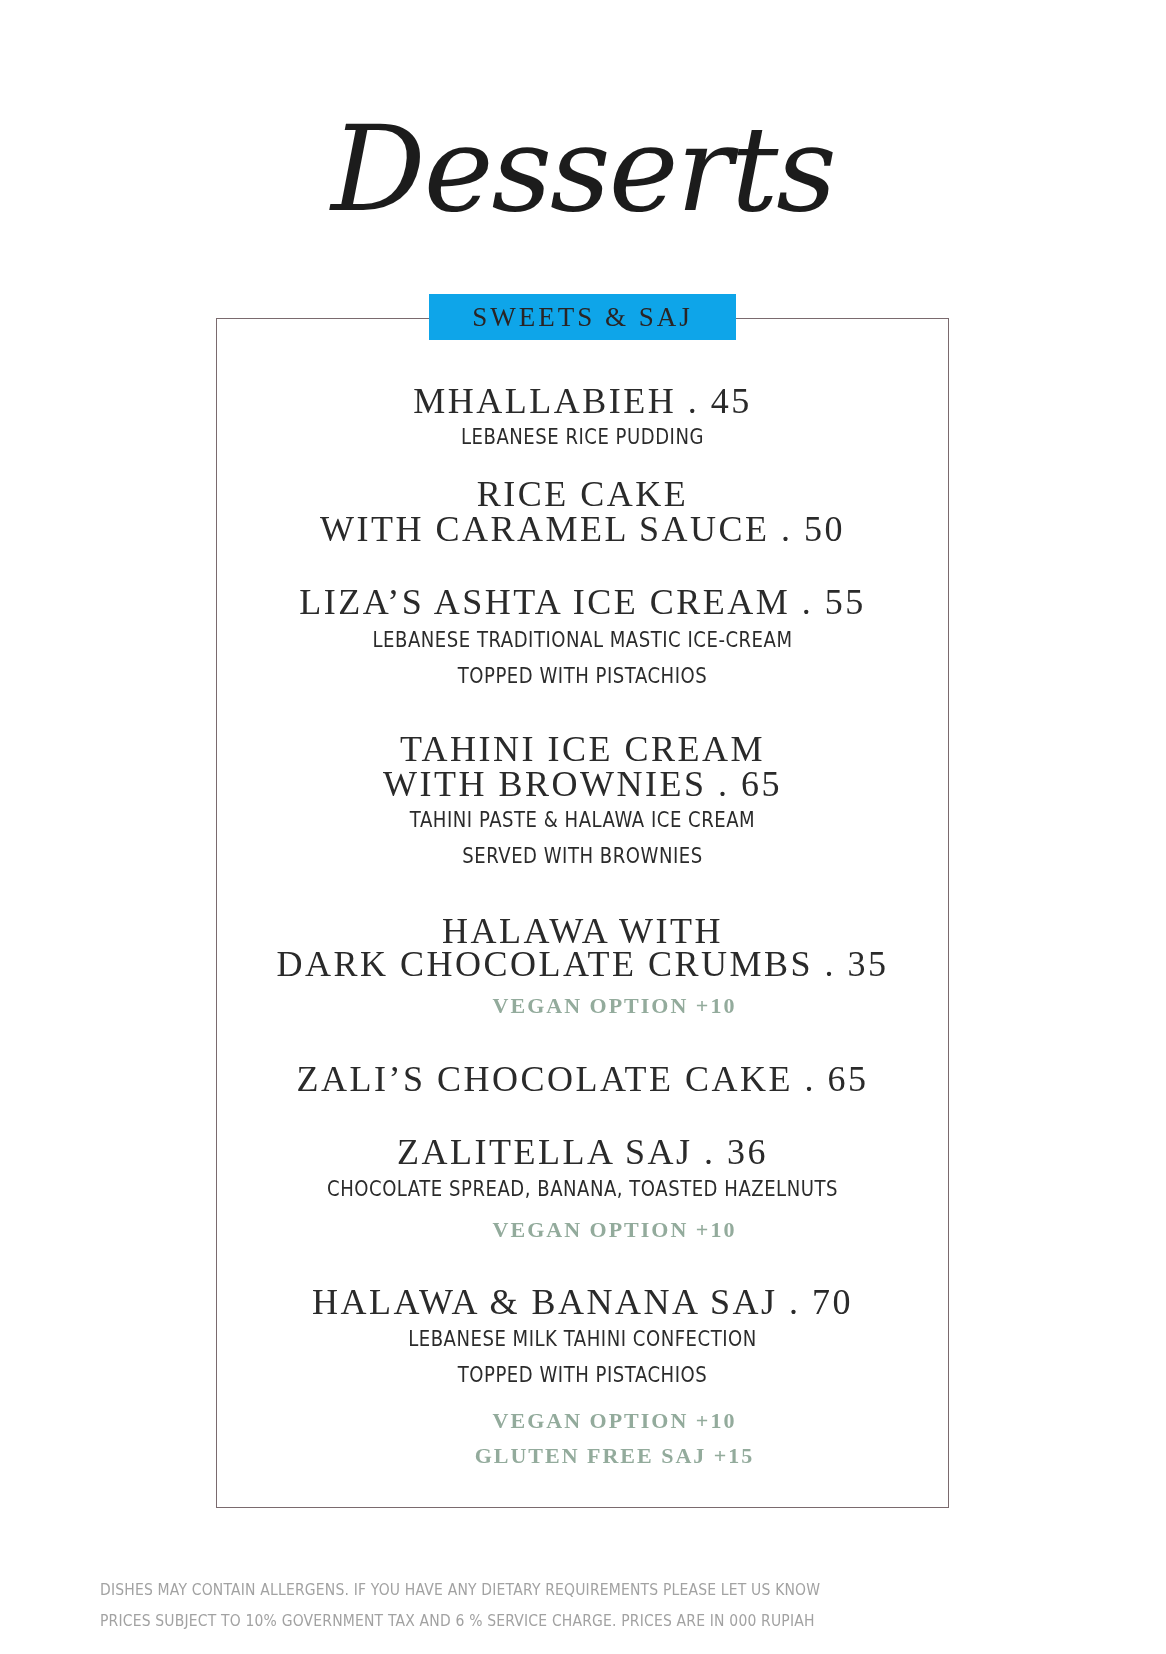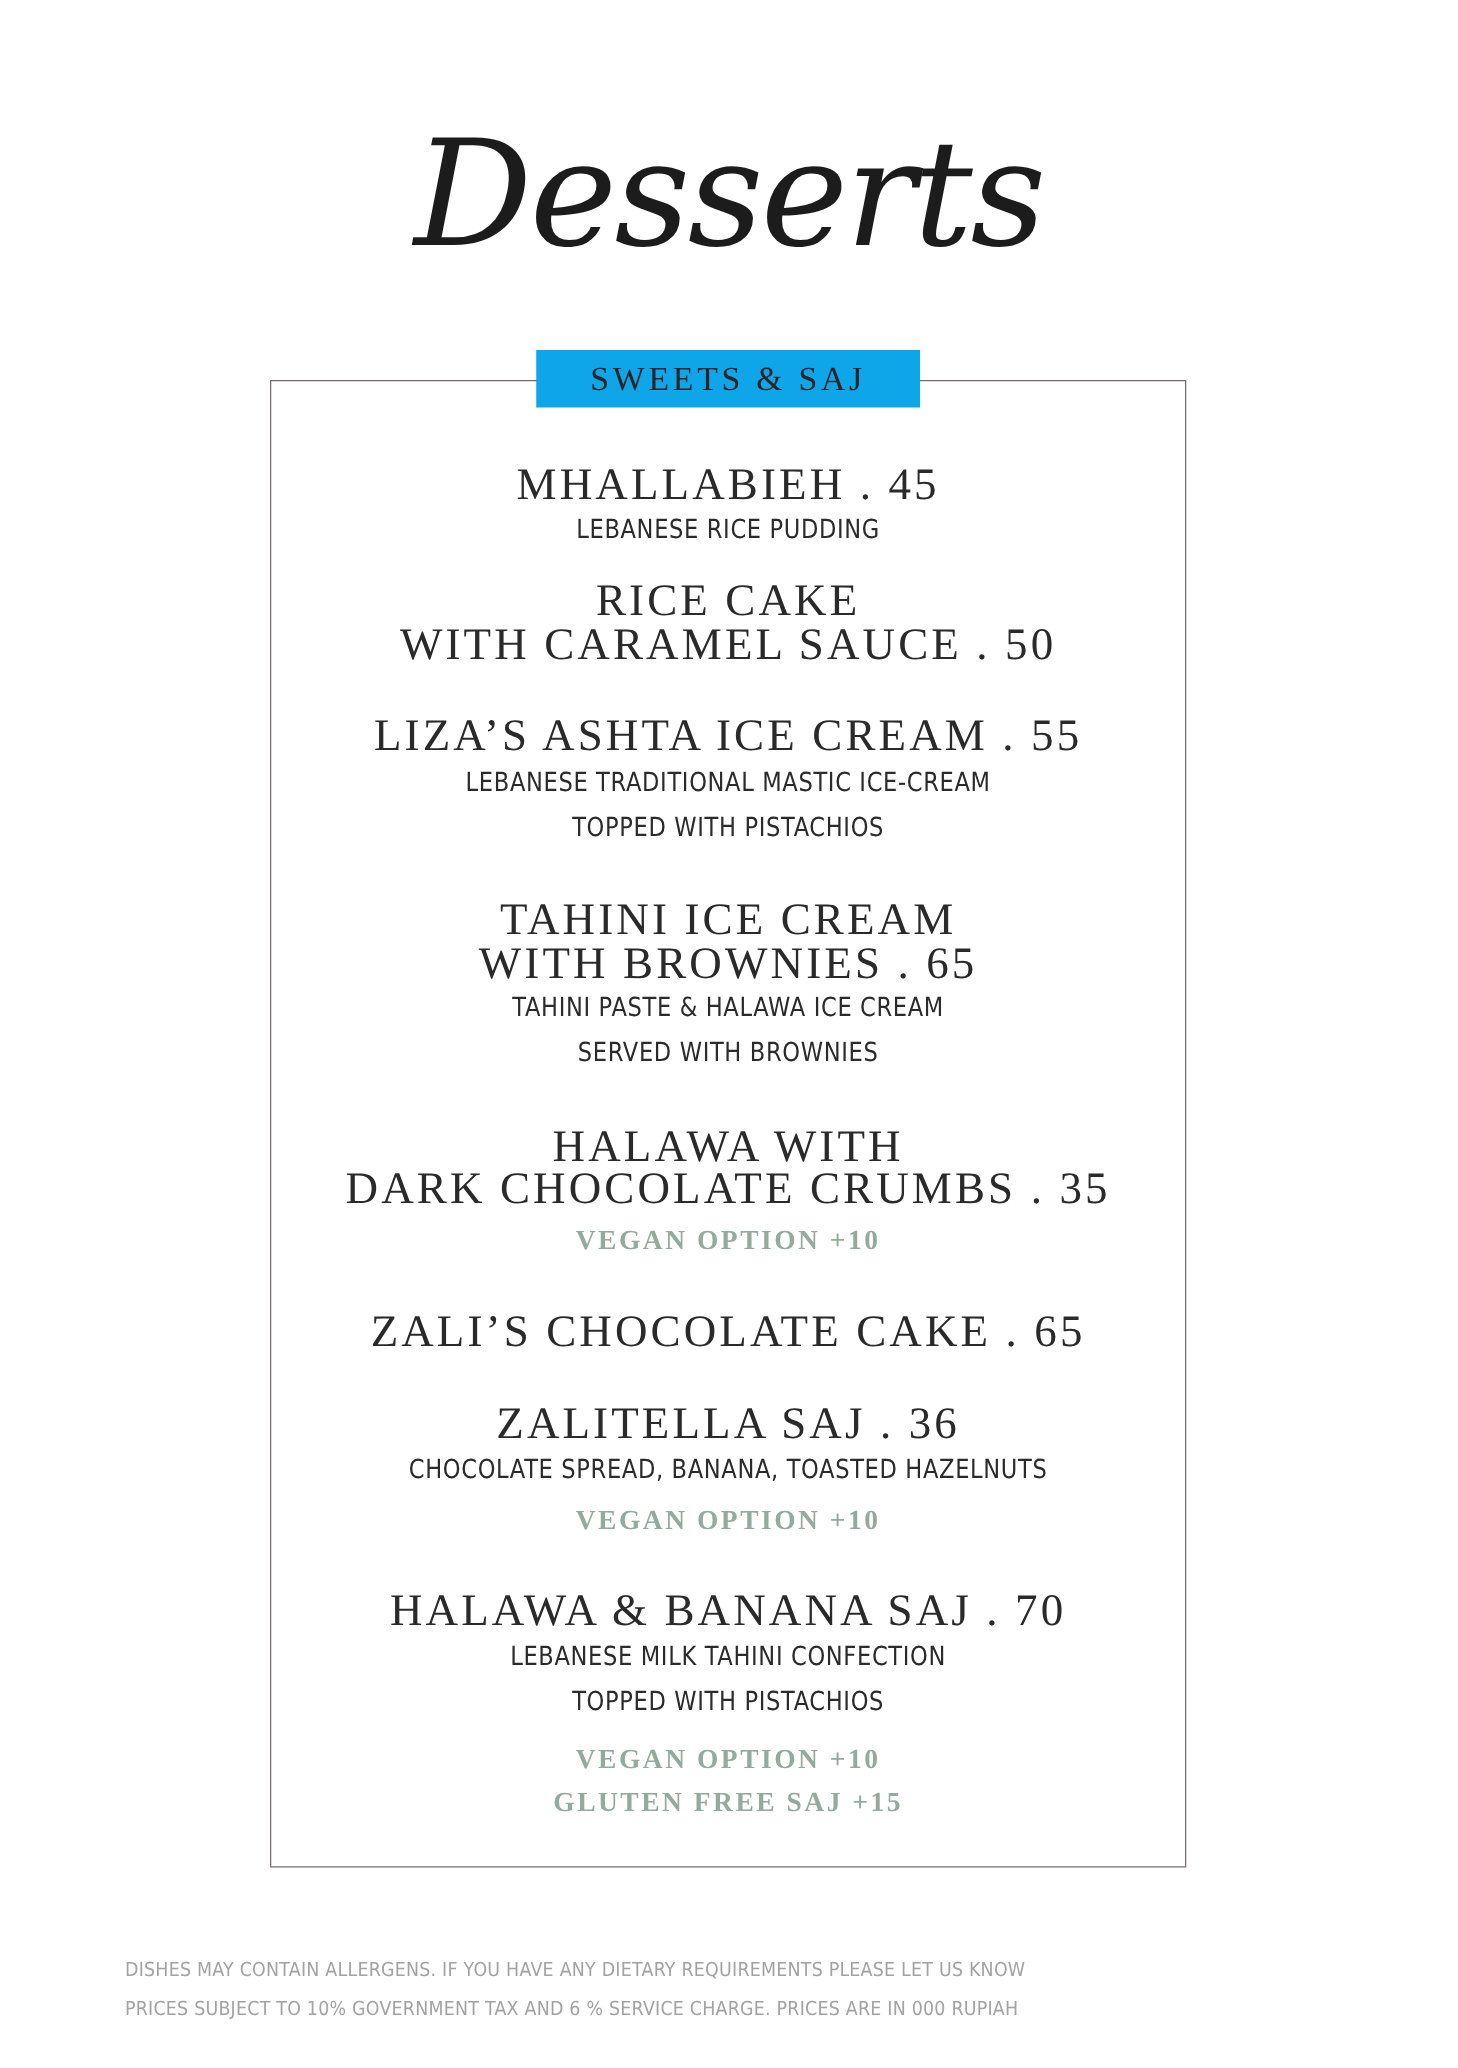--- a/index.html
+++ b/index.html
@@ -1,17 +1,17 @@
 <!DOCTYPE html>
 <html><head>
   <meta charset="utf-8">
   <style>
     html, body { margin: 0; padding: 0; background: #ffffff; }
     body { width: 1166px; height: 1654px; position: relative; overflow: hidden; }
-    .page { position: absolute; left: 0; top: 0; width: 1166px; height: 1418px; background: #ffffff; }
+    .page { position: absolute; left: 0; top: 14px; width: 1166px; height: 1418px; background: #ffffff; }
 
     .title {
       position: absolute; left: 0; top: 70px; width: 1166px; text-align: center;
       font-family: "DejaVu Serif", serif; font-style: italic; font-weight: normal;
       font-size: 118px; line-height: 170px; color: #1c1c1c; letter-spacing: -2px;
     }
 
     .frame {
       position: absolute; left: 216px; top: 304px; width: 733px; height: 1190px;
       border: 1.5px solid #7a6a6e; box-sizing: border-box;
@@ -29,21 +29,21 @@
     .name {
       font-family: "Liberation Serif", serif; font-size: 36px; letter-spacing: 2.5px;
       color: #2a2a2a; height: 34px; line-height: 34px;
     }
     .desc {
       font-family: "DejaVu Sans", sans-serif; font-size: 21px; letter-spacing: 0.6px;
       color: #2b2b2b; height: 30px; line-height: 30px; transform: scaleX(0.86);
     }
     .option {
       font-family: "Liberation Serif", serif; font-size: 22px; letter-spacing: 2px;
-      color: #93ab9c; font-weight: bold; height: 30px; line-height: 30px;
+      color: #93ab9c; font-weight: bold; height: 30px; line-height: 30px; margin-left: 32px;
     }
     .footer {
       position: absolute; left: 100px; width: 900px; white-space: nowrap;
       font-family: "DejaVu Sans", sans-serif; font-size: 15.5px; color: #a2a2a2;
       letter-spacing: 0.2px; height: 22px; line-height: 22px;
       transform: scaleX(0.9); transform-origin: left center;
     }
   </style>
 </head>
 <body>

